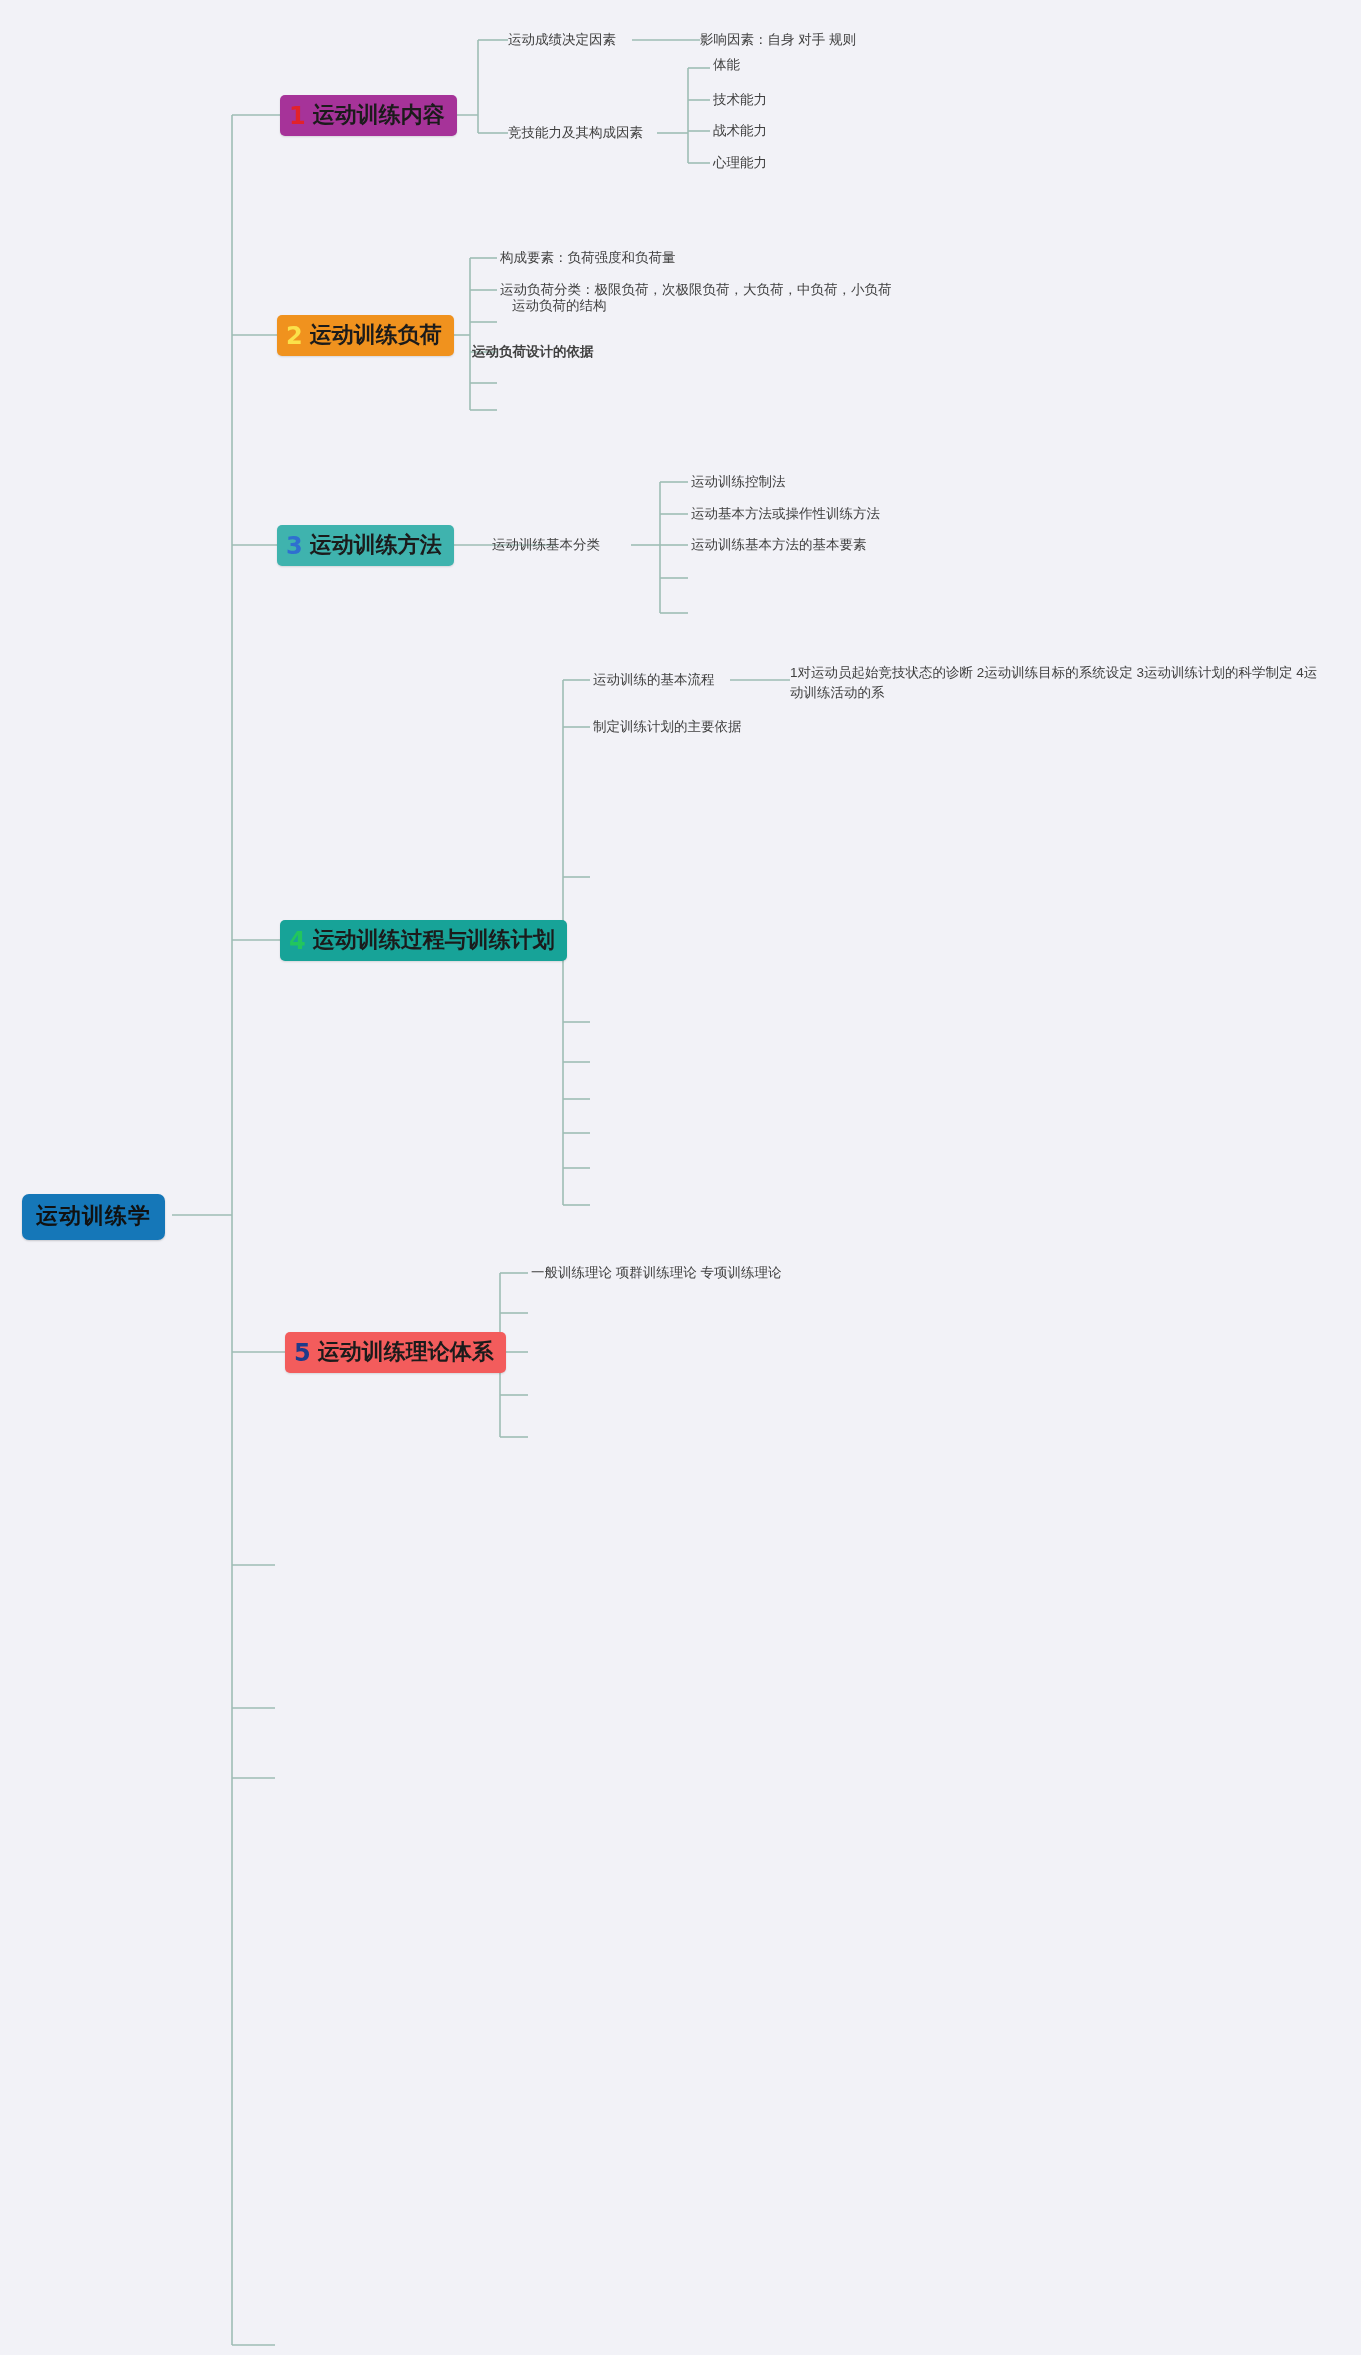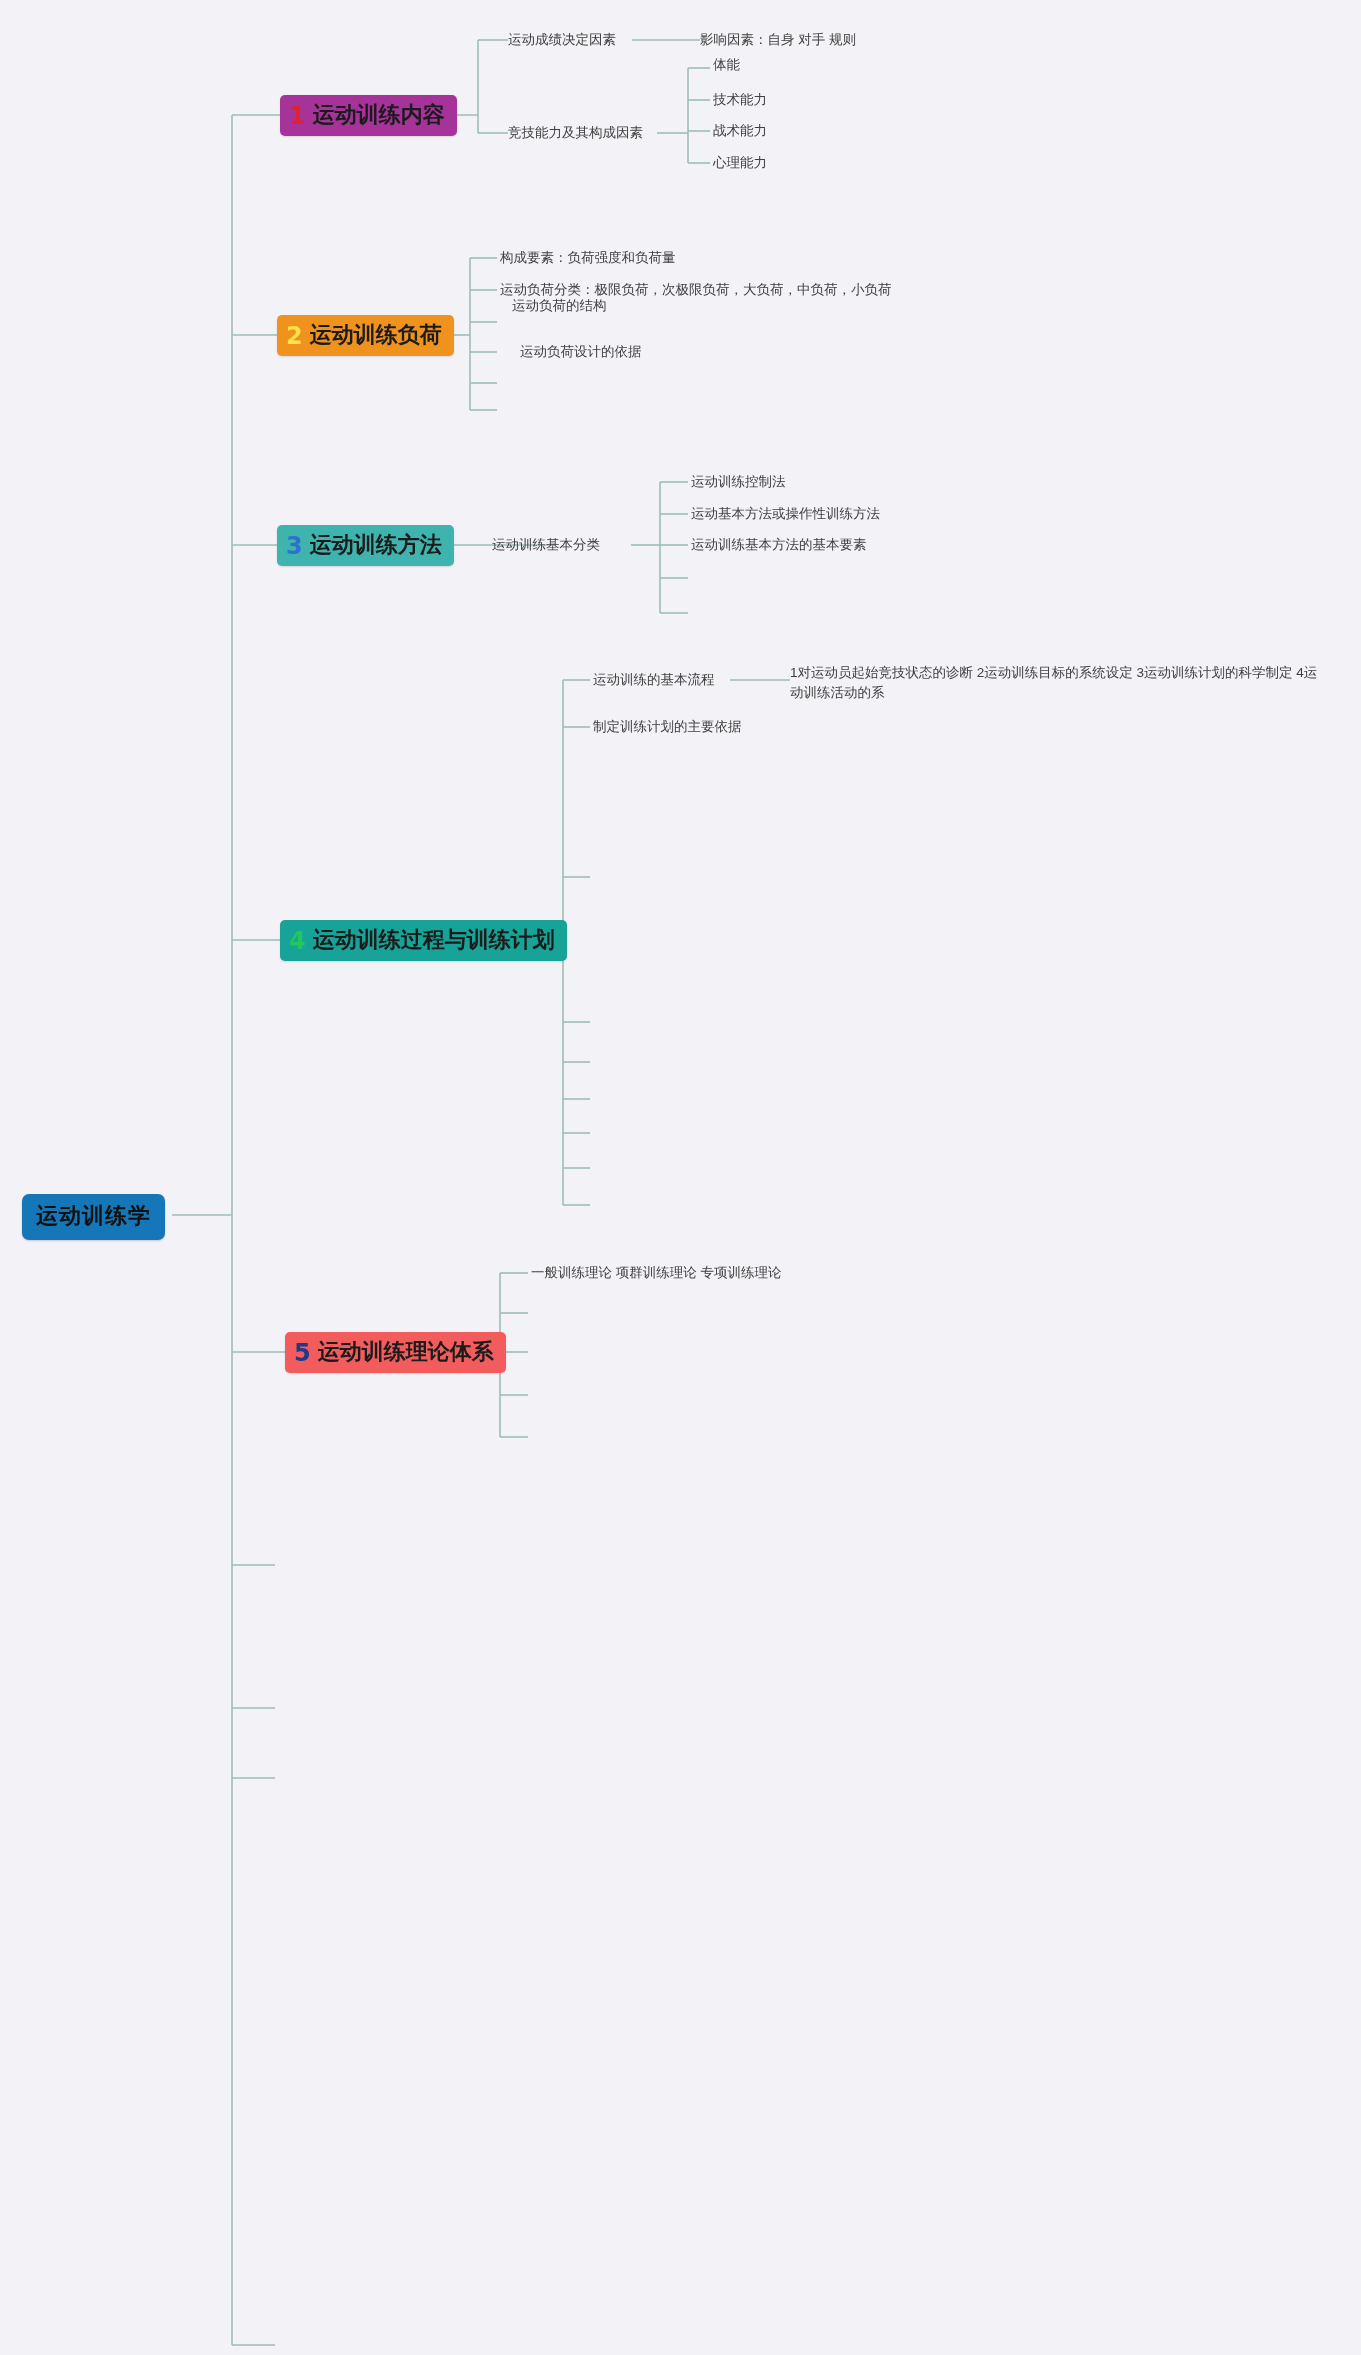--- a/index.html
+++ b/index.html
@@ -155,21 +155,21 @@
   <div class="leaf" style="left:713px;top:121px;">战术能力</div>
   <div class="leaf" style="left:713px;top:153px;">心理能力</div>
 
   <div class="node topic" style="left:277px;top:315px;background:#f0921e;">
     <span class="num" style="color:#fbe14a;">2</span>
     <span class="tlabel">运动训练负荷</span>
   </div>
   <div class="leaf" style="left:500px;top:248px;">构成要素：负荷强度和负荷量</div>
   <div class="leaf" style="left:500px;top:280px;">运动负荷分类：极限负荷，次极限负荷，大负荷，中负荷，小负荷</div>
   <div class="leaf" style="left:500px;top:296px;margin-left:12px;">运动负荷的结构</div>
-  <div class="leaf" style="left:520px;top:342px;">运动负荷设计的依据</div>
+  <div class="leaf" style="left:472px;top:342px;font-weight:bold;">运动负荷设计的依据</div>
   <div class="leaf" style="left:500px;top:373px;"></div>
   <div class="leaf" style="left:500px;top:400px;"></div>
 
   <div class="node topic" style="left:277px;top:525px;background:#3fb3ae;">
     <span class="num" style="color:#2f6fd0;">3</span>
     <span class="tlabel">运动训练方法</span>
   </div>
   <div class="leaf" style="left:492px;top:535px;">运动训练基本分类</div>
   <div class="leaf" style="left:691px;top:472px;">运动训练控制法</div>
   <div class="leaf" style="left:691px;top:504px;">运动基本方法或操作性训练方法</div>

